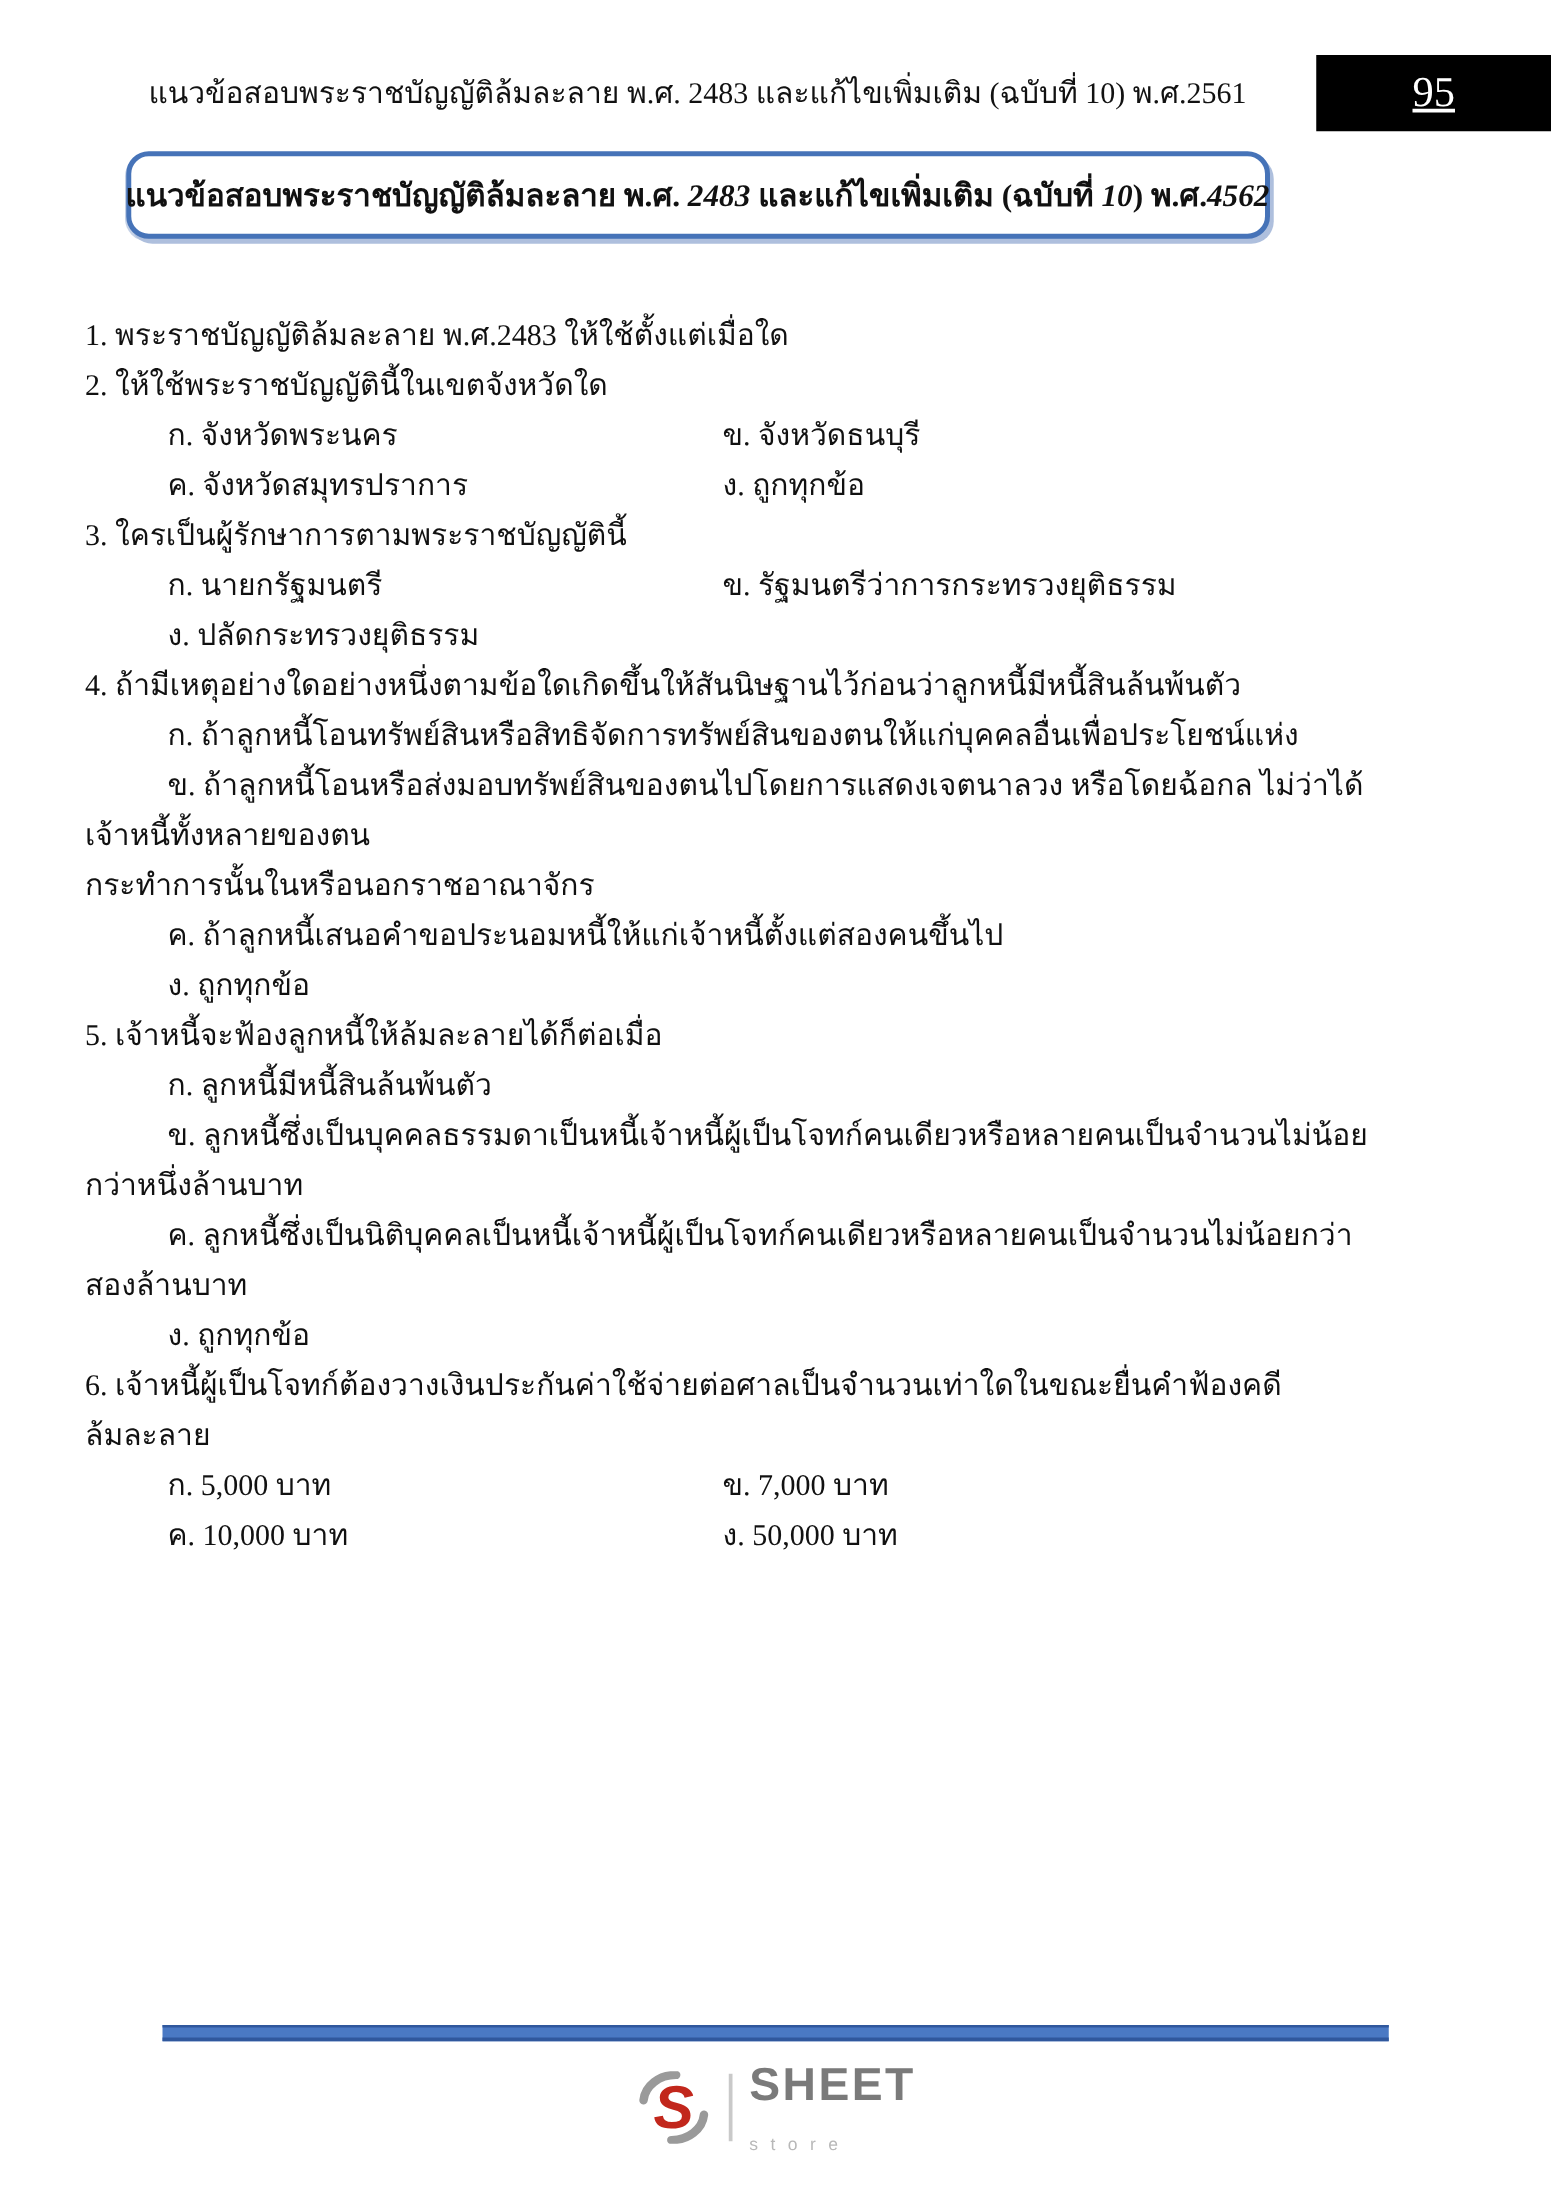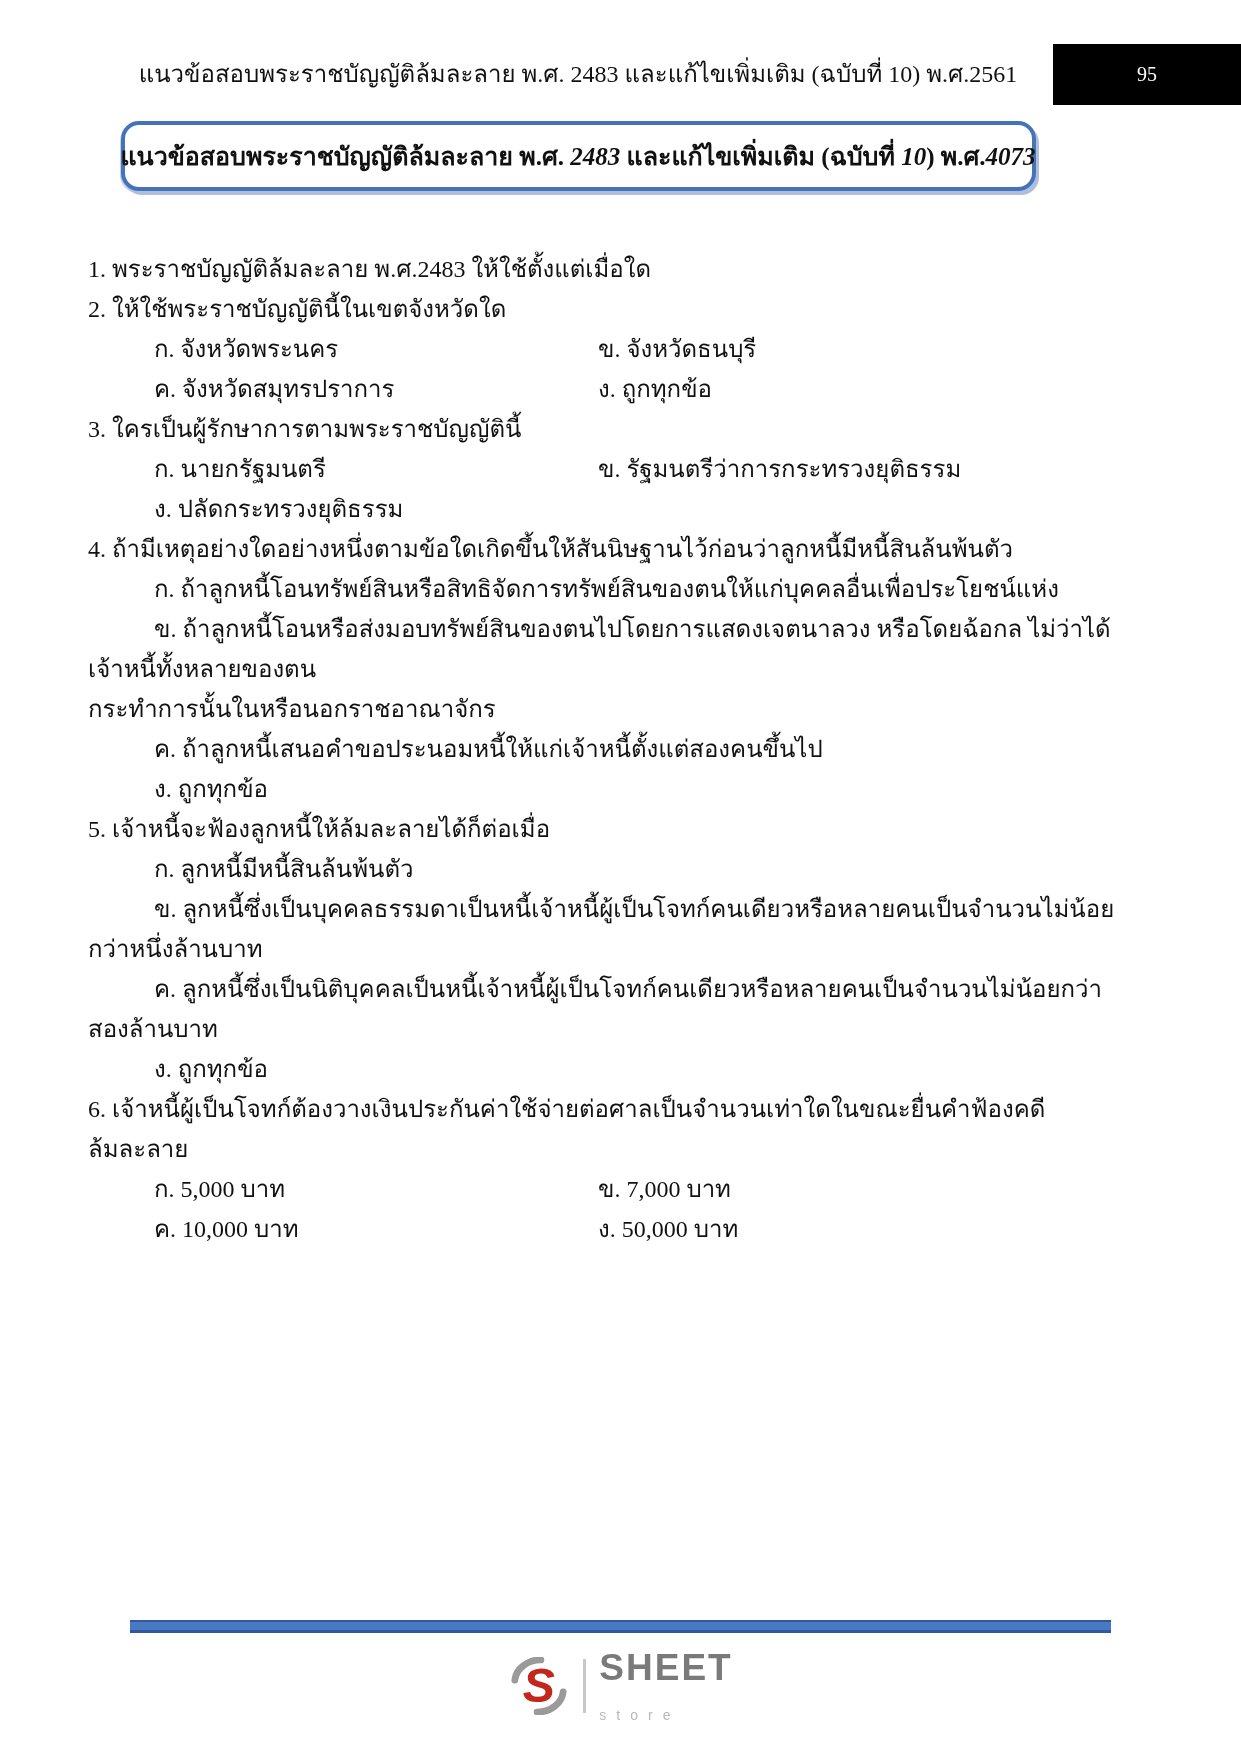--- a/index.html
+++ b/index.html
@@ -7,25 +7,26 @@
     width:1241px; height:1755px; background:#ffffff; position:relative;
     font-family:"Liberation Serif","DejaVu Serif",serif;
     color:#111111; overflow:hidden;
   }
   .page { position:relative; width:1241px; height:1755px; }
 
   
   .page-num-box {
     position:absolute; top:44px; right:0; width:188px; height:61px;
     background:#000000; color:#ffffff; display:flex; align-items:center; justify-content:center;
-    font-size:20px;
+    font-size:34px;
+    text-decoration:underline;
   }
 
   
-  .doc { width:980px; margin-left:88px; position:relative; }
+  .doc { width:980px; margin-left:68px; position:relative; }
 
   .header-title {
     padding-top:54px; text-align:center; font-size:24px; white-space:nowrap;
   }
 
   .title-box {
     margin:28px auto 0 auto; width:907px; height:62px;
     border:4px solid #4673b8; border-radius:18px;
     box-shadow:3px 4px 0 #aebfdd, -1px 2px 0 #c4d1e6;
     display:flex; align-items:center; justify-content:center;
@@ -60,21 +61,21 @@
 <div class="page">
 
   <div class="page-num-box">
     <span>95</span>
   </div>
 
   <div class="doc">
     <div class="header-title">แนวข้อสอบพระราชบัญญัติล้มละลาย พ.ศ. 2483 และแก้ไขเพิ่มเติม (ฉบับที่ 10) พ.ศ.2561</div>
 
     <div class="title-box">
-      <span><span>แนวข้อสอบพระราชบัญญัติล้มละลาย พ.ศ. </span><span class="num">2483</span><span> และแก้ไขเพิ่มเติม (ฉบับที่ </span><span class="num">10</span><span>) พ.ศ.</span><span class="num">4073</span></span>
+      <span><span>แนวข้อสอบพระราชบัญญัติล้มละลาย พ.ศ. </span><span class="num">2483</span><span> และแก้ไขเพิ่มเติม (ฉบับที่ </span><span class="num">10</span><span>) พ.ศ.</span><span class="num">4562</span></span>
     </div>
 
     <div class="questions">
         <div class="question">
           <div class="q-line">1. พระราชบัญญัติล้มละลาย พ.ศ.2483 ให้ใช้ตั้งแต่เมื่อใด</div>
         </div>
         <div class="question">
           <div class="q-line">2. ให้ใช้พระราชบัญญัตินี้ในเขตจังหวัดใด</div>
           <div class="opts-grid">
             <div class="opt-cell">ก. จังหวัดพระนคร</div>

